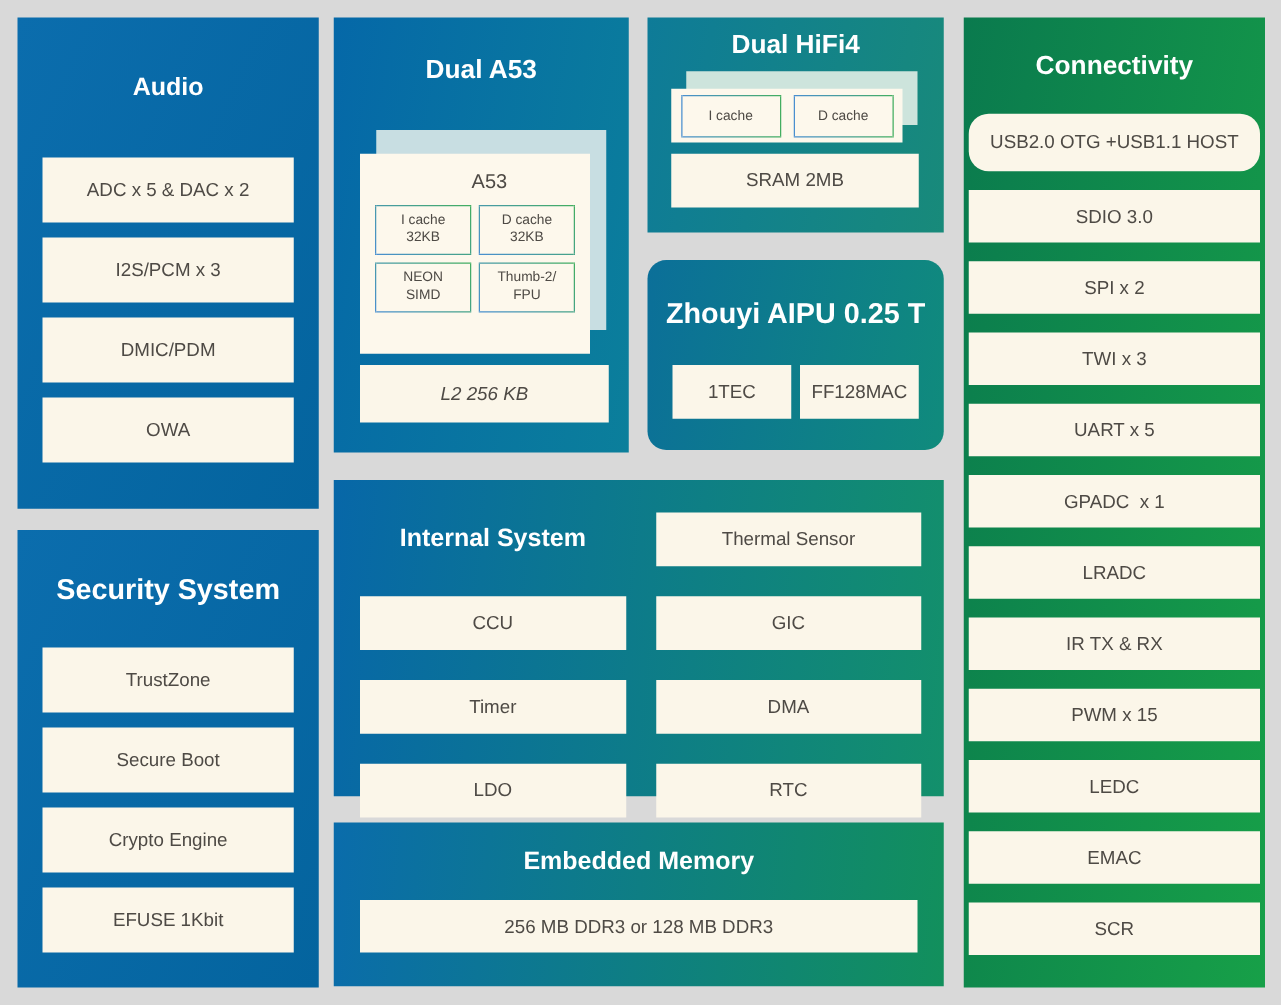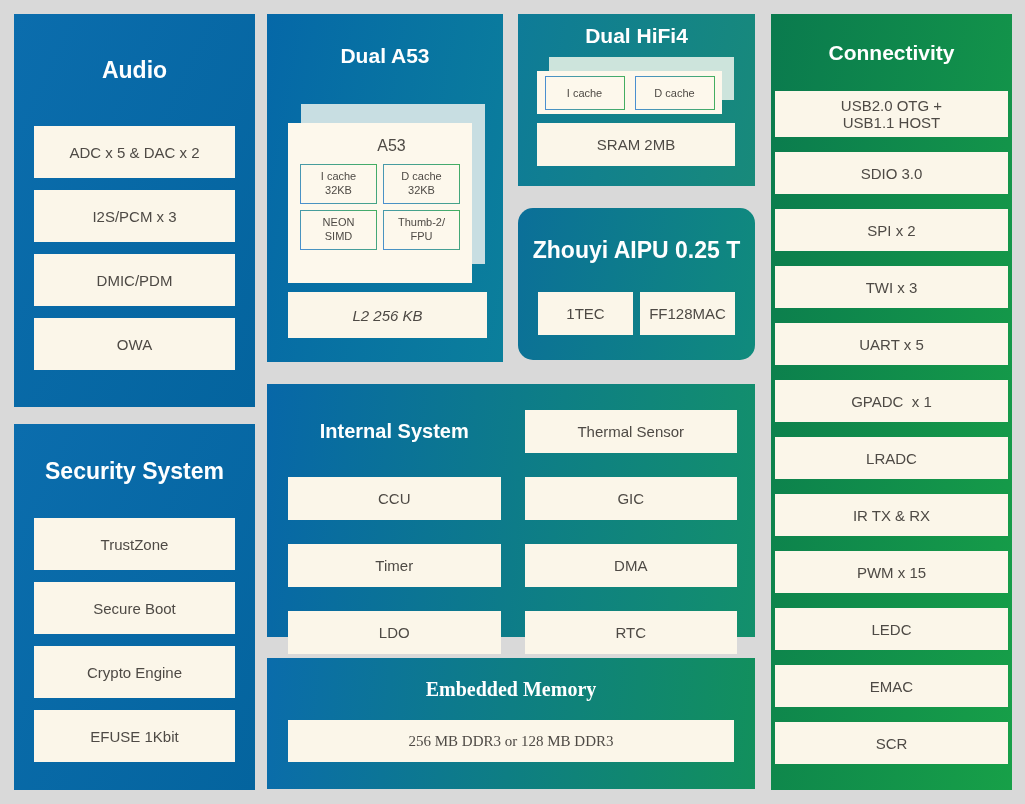--- a/index.html
+++ b/index.html
@@ -14,21 +14,21 @@
     display:flex; align-items:center; justify-content:center;
   }
   .box {
     background:#fbf6e9; color:#4e4a45; font-size:15px; white-space:pre;
     display:flex; align-items:center; justify-content:center; text-align:center;
   }
 
   
   .audio { left:14px; top:14px; width:241px; height:393px;
     background:linear-gradient(115deg,#0b6dad,#04649e); padding:0 20px; }
-  .audio .panel-title { height:112px; font-size:23px; }
+  .audio .panel-title { height:112px; font-size:20px; }
   .audio .box { height:52px; margin-bottom:12px; }
 
   
   .security { left:14px; top:424px; width:241px; height:366px;
     background:linear-gradient(115deg,#0b6dad,#04649e); padding:0 20px; }
   .security .panel-title { height:94px; font-size:23px; }
   .security .box { height:52px; margin-bottom:12px; }
 
   
   .a53 { left:267px; top:14px; width:236px; height:348px;
@@ -72,30 +72,30 @@
   
   .internal { left:267px; top:384px; width:488px; height:253px;
     background:linear-gradient(95deg,#0767a8,#13906b);
     padding:26px 18px 22px 21px; display:grid;
     grid-template-columns:1fr 1fr; column-gap:5px; row-gap:11px;
     grid-auto-rows:43px;gap:24px; }
   .internal .panel-title { font-size:20px; }
 
   
   .memory { left:267px; top:658px; width:488px; height:131px;
-    background:linear-gradient(95deg,#0a6cab,#12905c); padding:0 21px;font-family:Liberation Serif, serif; }
+    background:linear-gradient(95deg,#0a6cab,#12905c); padding:0 21px; }
   .memory .panel-title { height:62px; font-size:20px; }
   .memory .box { height:42px; }
 
   
   .connectivity { left:771px; top:14px; width:241px; height:776px;
     background:linear-gradient(100deg,#0a7a4e,#17a048); padding:0 4px; }
   .connectivity .panel-title { height:77px; font-size:21px; }
   .connectivity .box { height:42px; margin-bottom:15px; }
-  .connectivity .usb { height:46px; flex-direction:column; line-height:1.15; }
+  .connectivity .usb { height:46px; line-height:1.15;border-radius:16px; }
 </style>
 </head>
 <body>
 
 <div class="stage">
 
   <section class="panel audio">
     <h2 class="panel-title">Audio</h2>
     <div class="box">ADC x 5 &amp; DAC x 2</div>
     <div class="box">I2S/PCM x 3</div>

